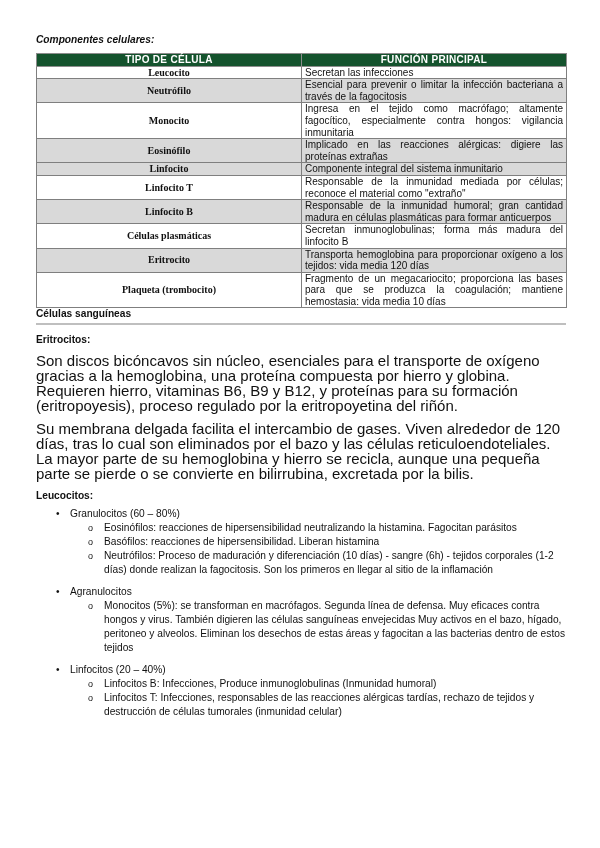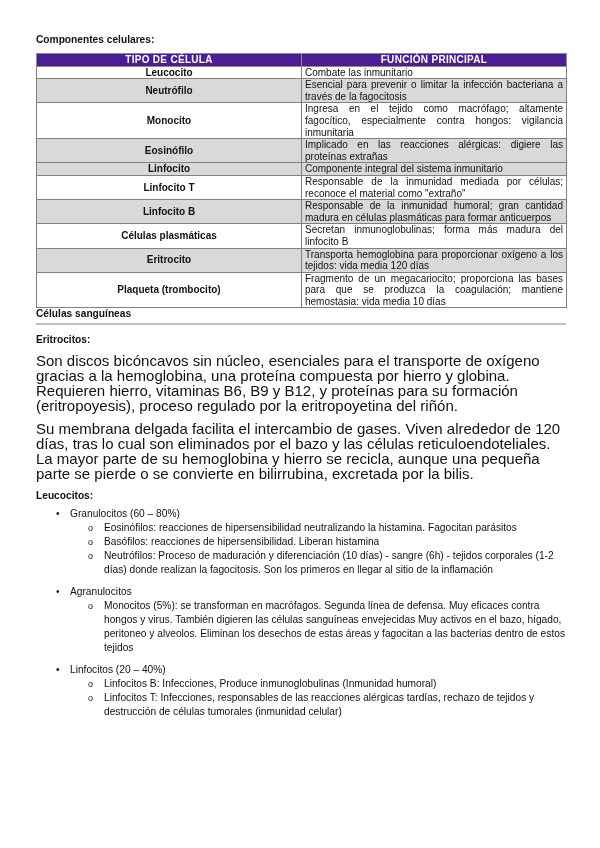--- a/index.html
+++ b/index.html
@@ -2,36 +2,36 @@
 <html><head>
   <meta charset="utf-8">
   <style>
     html, body { margin: 0; padding: 0; background: #ffffff; }
     body {
       width: 600px; height: 848px; overflow: hidden; position: relative;
       font-family: "Liberation Sans", sans-serif; color: #111; font-size: 10.2px;
     }
     .page { position: absolute; left: 36px; top: 34px; width: 530px; }
     .h-bold { font-weight: bold; font-size: 10.2px; }
-    .sec-title { margin: 0 0 8px 0; }
+    .sec-title { margin: 0 0 8px 0; font-style: italic; }
     table.cells {
       width: 530px; border-collapse: collapse; table-layout: fixed;
       font-size: 10px; line-height: 11.6px;
     }
     table.cells col.c1 { width: 265px; }
     table.cells col.c2 { width: 265px; }
     table.cells th {
-      background: #4c1d95; color: #ffffff; font-weight: bold; letter-spacing: 0.3px;
+      background: #14532d; color: #ffffff; font-weight: bold; letter-spacing: 0.3px;
       border: 1px solid #8c8c8c; height: 11px; padding: 0; text-align: center;
       font-size: 10px;
     }
     table.cells td {
       border: 1px solid #7f7f7f; padding: 0 3px; vertical-align: middle;
     }
-    table.cells td.type { text-align: center; font-weight: bold; }
+    table.cells td.type { text-align: center; font-weight: bold; font-family: Liberation Serif, serif; }
     table.cells td.func { text-align: justify; text-align-last: left; }
     table.cells tr.shaded td { background: #d9d9d9; }
     .divider-title { padding-bottom: 4px; border-bottom: 2px solid #bfbfbf; }
     .para { margin: 8px 0 0 0; line-height: 15px; font-size: 15px; }
     .subhead { margin-top: 9px; }
     ul.lvl1 { margin: 6px 0 0 0; padding-left: 34px; list-style: none; }
     ul.lvl1 > li { position: relative; line-height: 14px; margin-bottom: 8px; }
     ul.lvl1 > li > .bullet { position: absolute; left: -14px; top: 0; }
     ul.lvl2 { margin: 0; padding-left: 34px; list-style: none; }
     ul.lvl2 > li { position: relative; line-height: 14px; }
@@ -51,21 +51,21 @@
       </colgroup>
     <thead>
       <tr>
         <th>TIPO DE CÉLULA</th>
         <th>FUNCIÓN PRINCIPAL</th>
       </tr>
     </thead>
     <tbody>
       <tr>
         <td class="type">Leucocito</td>
-        <td class="func">Combate las inmunitario</td>
+        <td class="func">Secretan las infecciones</td>
       </tr>
       <tr class="shaded">
         <td class="type">Neutrófilo</td>
         <td class="func">Esencial para prevenir o limitar la infección bacteriana a través de la fagocitosis</td>
       </tr>
       <tr>
         <td class="type">Monocito</td>
         <td class="func">Ingresa en el tejido como macrófago; altamente fagocítico, especialmente contra hongos: vigilancia inmunitaria</td>
       </tr>
       <tr class="shaded">

